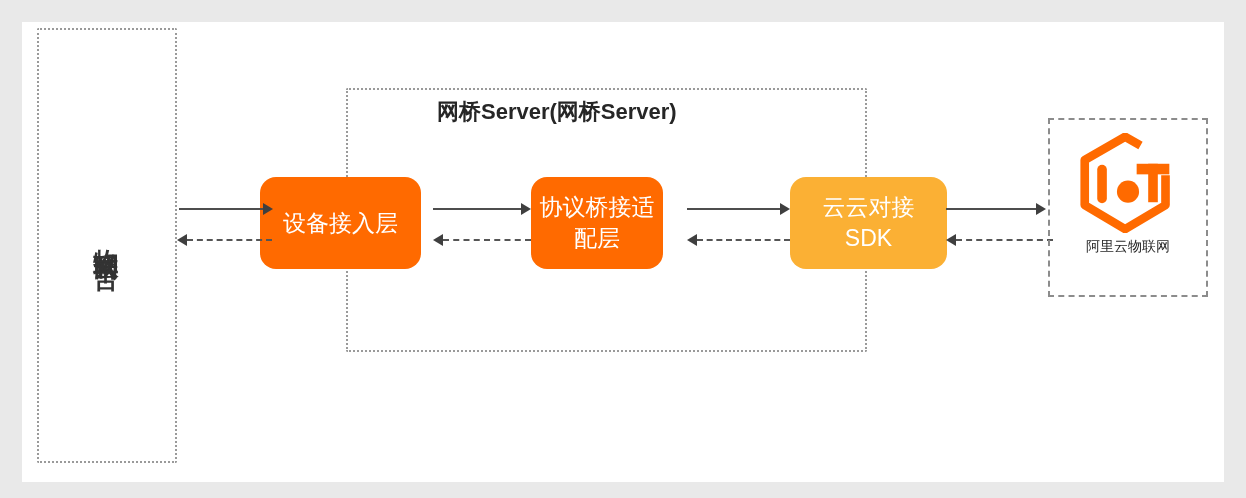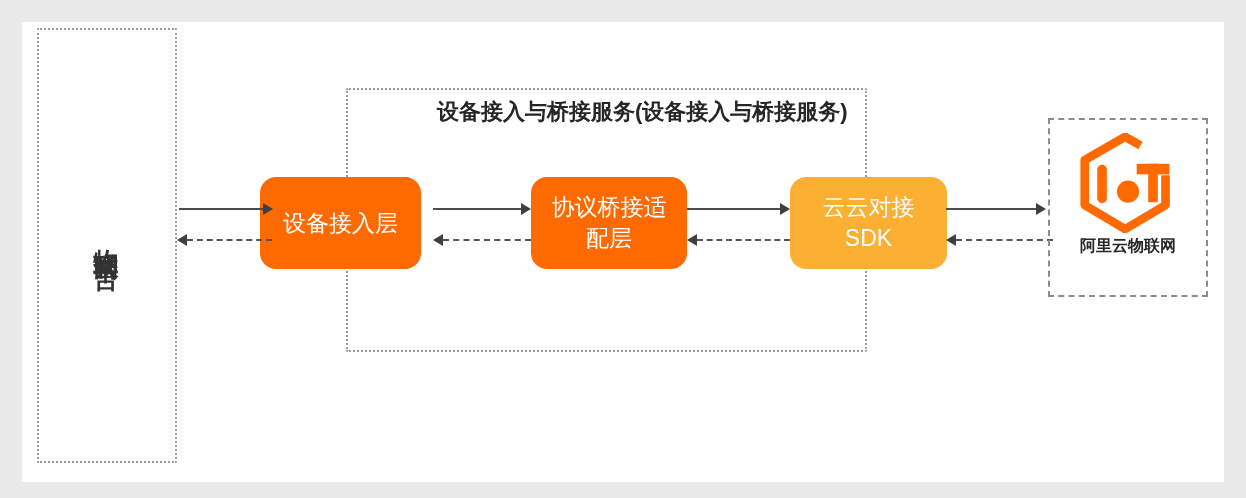--- a/index.html
+++ b/index.html
@@ -47,21 +47,21 @@
     position:absolute;top:177px;height:92px;
     border-radius:16px;
     display:flex;flex-direction:column;align-items:center;justify-content:center;
     color:#ffffff;font-size:23px;font-weight:500;line-height:31px;
     text-align:center;
     box-sizing:border-box;
   }
   .node.orange{background:#FF6A00;}
   .node.amber{background:#FBB034;}
   .node-device{left:260px;width:161px;}
-  .node-protocol{left:531px;width:156px;}
+  .node-protocol{left:531px;width:132px;}
   .node-sdk{left:790px;width:157px;}
   
   .arrow{position:absolute;height:0;}
   .arrow.solid{border-top:2px solid #4d4d4d;}
   .arrow.solid::after{
     content:"";position:absolute;right:-10px;top:-7px;
     border-left:10px solid #3f3f3f;
     border-top:6px solid transparent;
     border-bottom:6px solid transparent;
   }
@@ -77,37 +77,37 @@
   
   .aliyun-box{
     position:absolute;left:1048px;top:118px;width:160px;height:179px;
     border:2px dashed #8c8c8c;
     box-sizing:border-box;
     display:flex;flex-direction:column;align-items:center;
   }
   .aliyun-box svg{margin-top:13px;display:block;}
   .aliyun-label{
     margin-top:1px;
-    font-size:16px;font-weight:700;color:#262626;line-height:24px;
+    font-size:14px;font-weight:400;color:#262626;line-height:24px;
     text-align:center;white-space:nowrap;
   }
 </style>
 </head>
 <body>
 
 <div class="stage">
 
   <div class="panel"></div>
 
   <div class="dotted-box left-platform">
     <div class="vlabel">物联网平台</div>
   </div>
 
   <div class="dotted-box bridge-container"></div>
-  <div class="bridge-title">设备接入与桥接服务(设备接入与桥接服务)</div>
+  <div class="bridge-title">网桥Server(网桥Server)</div>
 
   <div class="node orange node-device">
     <span>设备接入层</span>
   </div>
 
   <div class="node orange node-protocol">
     <span>协议桥接适</span>
     <span>配层</span>
   </div>
 

